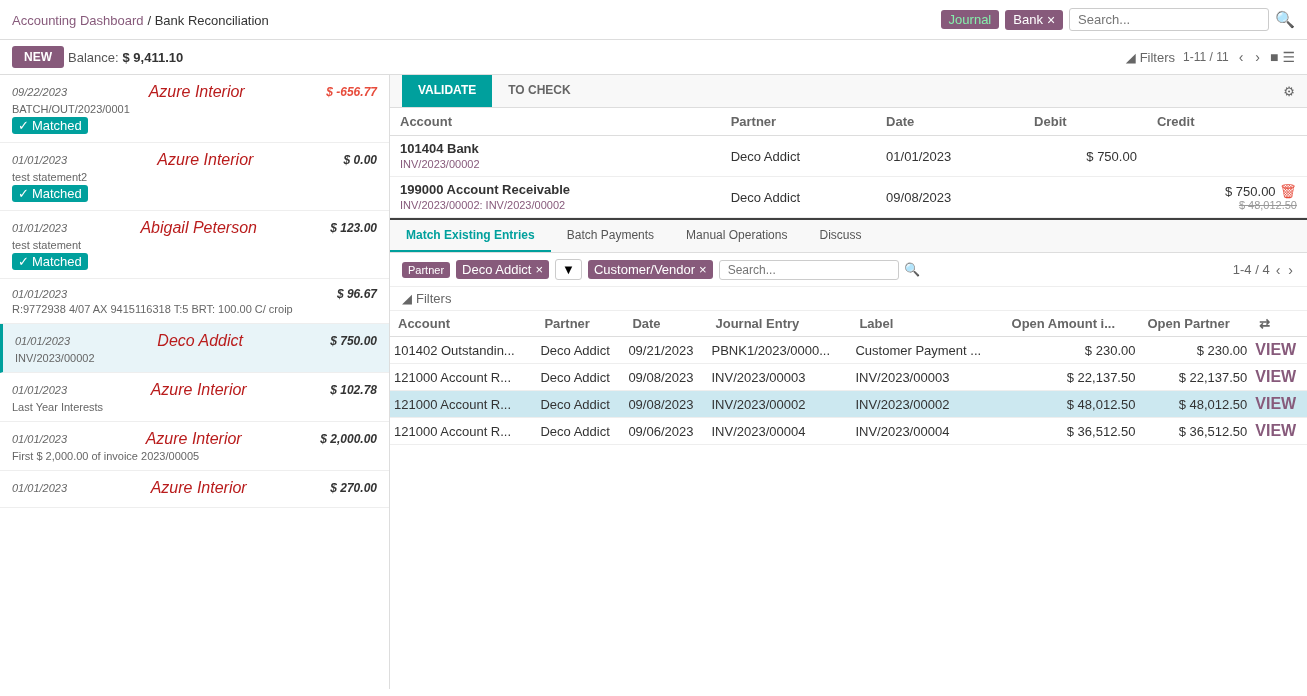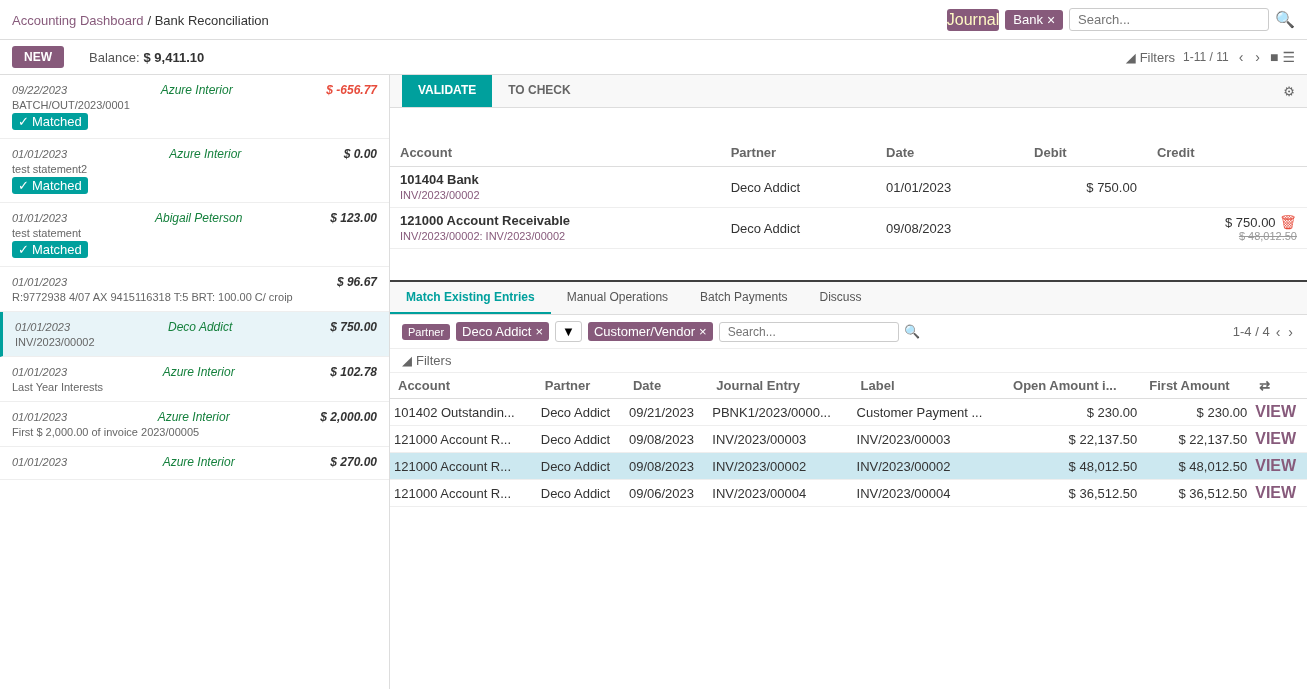--- a/index.html
+++ b/index.html
@@ -2,53 +2,53 @@
 <html><head>
   <meta charset="utf-8">
   <style>
     * { box-sizing: border-box; margin: 0; padding: 0; font-family: 'Segoe UI', Arial, sans-serif; font-size: 13px; }
     body { background: #fff; color: #333; overflow: hidden; }
     
     .top-bar { display: flex; align-items: center; padding: 8px 12px; border-bottom: 1px solid #ddd; background: #fff; gap: 10px; }
     .breadcrumb { color: #875a7b; font-weight: 500; font-size: 14px; }
     .breadcrumb span { color: #333; }
     .top-bar-right { margin-left: auto; display: flex; align-items: center; gap: 6px; }
-    .journal-tag { background: #875a7b; color: #fef9c3; padding: 2px 0; border-radius: 3px; font-size: 16px; }
+    .journal-tag { background: #875a7b; color: #86efac; padding: 2px 8px; border-radius: 3px; font-size: 13px; }
     .bank-tag { background: #875a7b; color: #fff; padding: 2px 8px; border-radius: 3px; font-size: 12px; display: flex; align-items: center; gap: 4px; }
     .bank-tag .close { cursor: pointer; font-size: 14px; }
     .search-bar { border: 1px solid #ccc; border-radius: 3px; padding: 3px 8px; width: 200px; outline: none; }
     .search-icon-btn { background: none; border: none; cursor: pointer; color: #666; font-size: 16px; }
     
-    .second-bar { display: flex; align-items: center; padding: 6px 12px; border-bottom: 1px solid #ddd; gap: 25px; }
+    .second-bar { display: flex; align-items: center; padding: 6px 12px; border-bottom: 1px solid #ddd; gap: 4px; }
     .new-btn { background: #875a7b; color: #fff; border: none; padding: 4px 12px; border-radius: 3px; cursor: pointer; font-weight: 600; font-size: 12px; }
     .balance { font-size: 14px; color: #555; }
     .balance strong { color: #333; }
     .second-bar-right { margin-left: auto; display: flex; align-items: center; gap: 8px; }
     .filter-btn { background: none; border: none; cursor: pointer; color: #666; display: flex; align-items: center; gap: 4px; }
     .pagination { color: #666; font-size: 12px; }
     .nav-btn { background: none; border: none; cursor: pointer; color: #666; font-size: 14px; padding: 0 2px; }
     .view-btns { display: flex; gap: 4px; }
     .view-btn { background: none; border: none; cursor: pointer; color: #666; font-size: 14px; }
     
     .main-layout { display: flex; height: calc(696px - 82px); }
     
     
     .left-panel { width: 390px; min-width: 390px; border-right: 1px solid #ddd; overflow-y: auto; position: relative; }
     .left-item { padding: 8px 12px; border-bottom: 1px solid #eee; cursor: pointer; }
     .left-item.selected { background: #e8f4f8; border-left: 3px solid #00a09d; }
     .left-item .row1 { display: flex; justify-content: space-between; align-items: center; font-style: italic; }
     .left-item .date { color: #666; font-size: 11px; }
-    .left-item .partner { color: #15803d; font-size: 12px; }
+    .left-item .partner { color: #b91c1c; font-size: 16px; }
     .left-item .amount { font-weight: 600; font-size: 12px; }
     .left-item .amount.negative { color: #e74c3c; }
     .left-item .ref { font-size: 11px; color: #666; margin-top: 2px; }
     .matched-badge { background: #00a09d; color: #fff; font-size: 10px; padding: 1px 6px; border-radius: 3px; display: inline-flex; align-items: center; gap: 3px; margin-top: 2px; }
     
     
-    .right-panel { flex: 1; display: flex; flex-direction: column; overflow: hidden; gap: 31px; }
+    .right-panel { flex: 1; display: flex; flex-direction: column; overflow: hidden; }
     
     
     .validate-tabs { display: flex; align-items: center; border-bottom: 1px solid #ddd; background: #f8f8f8; padding: 0 12px; }
     .validate-tab { padding: 8px 16px; cursor: pointer; font-weight: 600; border-bottom: 2px solid transparent; font-size: 12px; }
     .validate-tab.active { background: #00a09d; color: #fff; border-bottom: 2px solid #00a09d; }
     .validate-tab.inactive { color: #666; background: none; }
     .settings-icon-right { margin-left: auto; color: #666; cursor: pointer; }
     
     
     .journal-table { width: 100%; border-collapse: collapse; font-size: 12px; }
@@ -250,42 +250,42 @@
     <td>01/01/2023</td>
     <td class="amount-right">$ 750.00</td>
     <td class="amount-right">
       
       
       
     </td>
   </tr>
             <tr>
     <td>
-      <span class="account-bold">121000 Account Receivable</span><br>
+      <span class="account-bold">199000 Account Receivable</span><br>
       <span class="inv-link">INV/2023/00002: INV/2023/00002</span>
     </td>
     <td>Deco Addict</td>
     <td>09/08/2023</td>
     <td class="amount-right"></td>
     <td class="amount-right">
       <span>$ 750.00</span>
       <span class="delete-icon">🗑</span>
       <div class="strikethrough">$ 48,012.50</div>
     </td>
   </tr>
           </tbody>
       </table>
     </div>
 
     <div class="bottom-section">
 
       <div class="match-tabs" id="match-tabs">
       <div class="match-tab active">Match Existing Entries</div>
+          <div class="match-tab">Batch Payments</div>
           <div class="match-tab">Manual Operations</div>
-          <div class="match-tab">Batch Payments</div>
           <div class="match-tab">Discuss</div>
         </div>
 
       <div class="filter-row">
         <span class="partner-tag">Partner</span>
         <span class="deco-tag">
           <span>Deco Addict</span>
           <span>×</span>
         </span>
         <button class="filter-icon-btn">▼</button>
@@ -312,21 +312,21 @@
       <div class="entries-section">
         <table class="entries-table">
           <thead>
             <tr>
               <th>Account</th>
               <th>Partner</th>
               <th>Date</th>
               <th>Journal Entry</th>
               <th>Label</th>
               <th class="th-right">Open Amount i...</th>
-              <th class="th-right">First Amount</th>
+              <th class="th-right">Open Partner</th>
               <th>
                 <span style="cursor:pointer;">⇄</span>
               </th>
             </tr>
           </thead>
           <tbody id="entries-tbody">
           <tr class="">
     <td>101402 Outstandin...</td>
     <td>Deco Addict</td>
     <td>09/21/2023</td>

